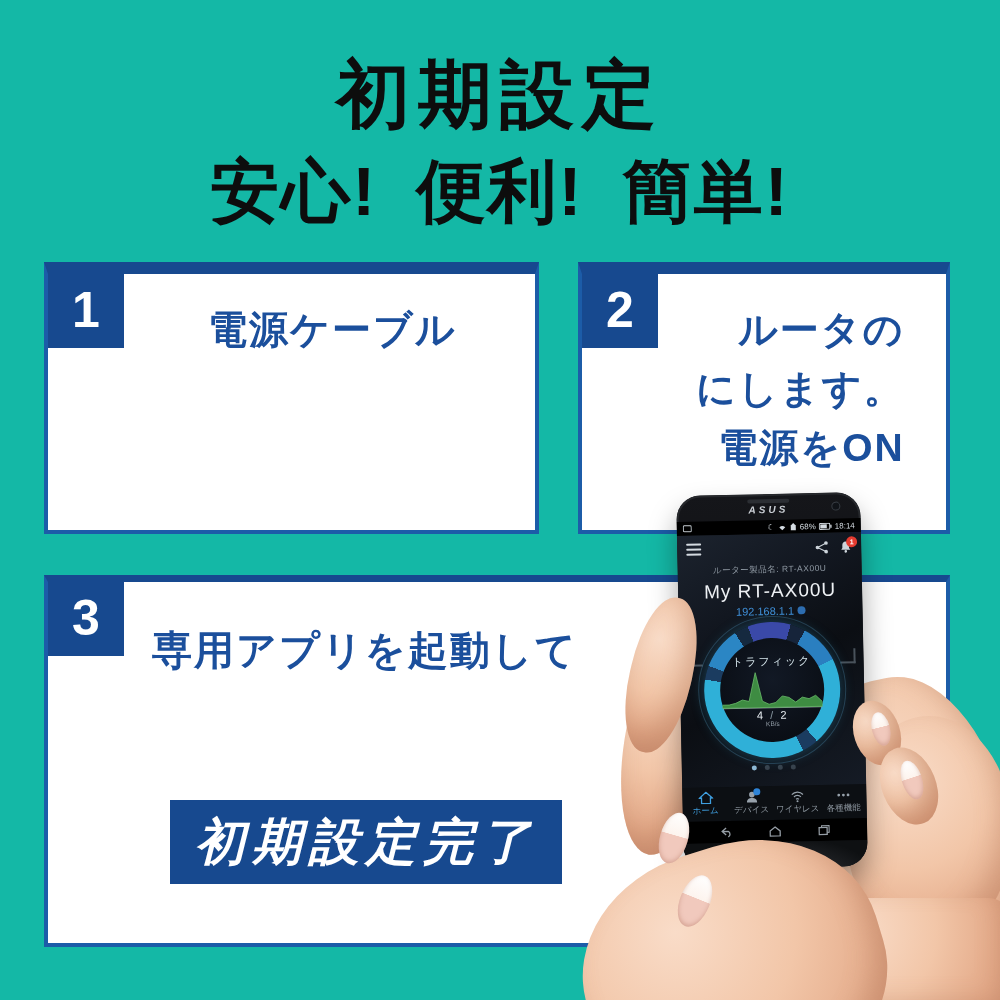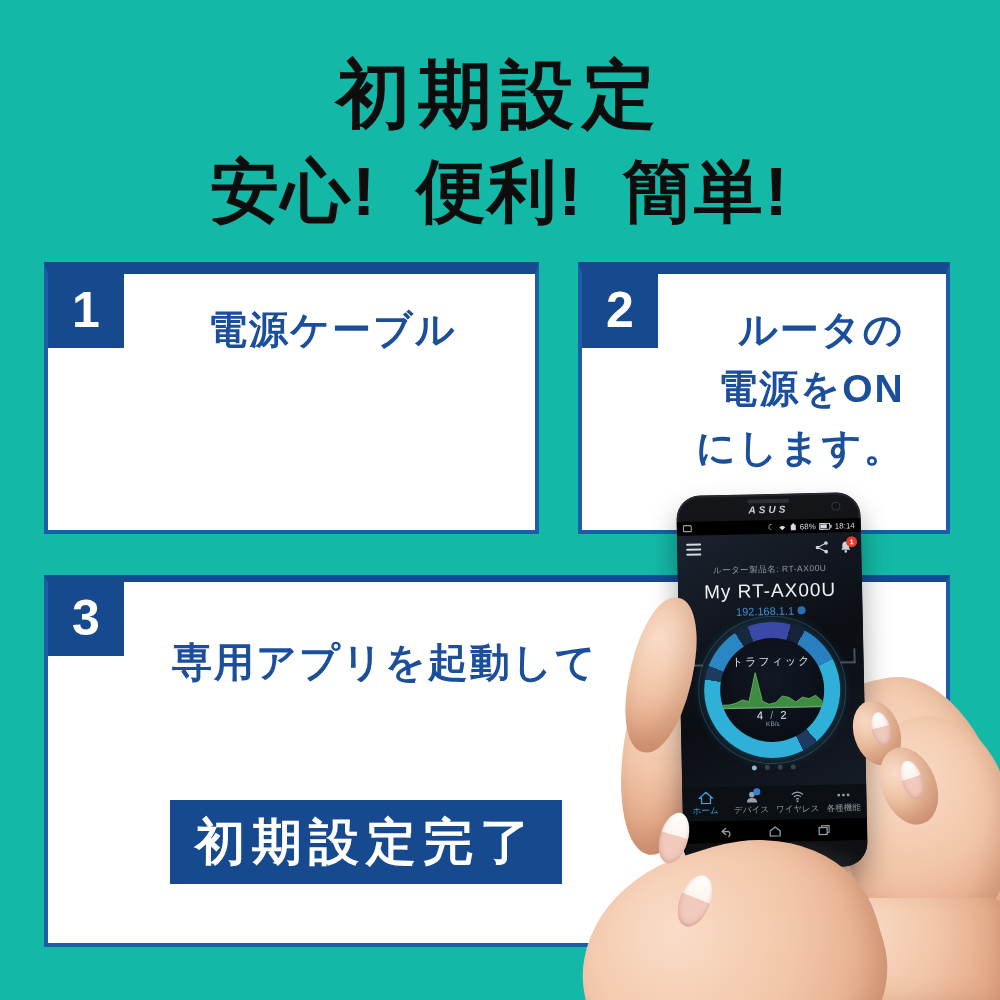--- a/index.html
+++ b/index.html
@@ -15,24 +15,24 @@
            border:4px solid #1c5ca8;}
   .box1{left:44px;top:262px;width:495px;height:272px;border-top:12px solid #17498f;}
   .box2{left:578px;top:262px;width:372px;height:272px;border-top:12px solid #17498f;}
   .box3{left:44px;top:575px;width:906px;height:372px;border-top:7px solid #17498f;}
   .stepnum{position:absolute;left:0;top:0;width:76px;height:74px;background:#17498f;
            color:#fff;font-size:50px;font-weight:bold;text-align:center;line-height:72px;}
   .steptext{position:absolute;color:#1b4f9c;font-weight:bold;font-size:39px;line-height:59px;
             letter-spacing:2px;white-space:nowrap;}
   .t1{left:120px;top:26px;margin-left:40px;}
   .t2{left:114px;top:26px;text-align:right;}
-  .t3{left:124px;top:40px;line-height:57px;font-size:40px;margin-top:12px;}
+  .t3{left:104px;top:40px;line-height:57px;font-size:40px;}
   .banner{position:absolute;left:122px;top:218px;width:392px;height:84px;background:#17498f;
           color:#fff;font-size:50px;font-weight:bold;text-align:center;line-height:84px;
-          letter-spacing:7px;}
+          letter-spacing:7px;font-style:italic;}
   
   .skin{position:absolute;background:radial-gradient(circle at 35% 28%,#f9dcc8 0%,#f2c6a8 45%,#e3a988 80%,#d89a7b 100%);
         box-shadow:inset -10px -14px 26px rgba(167,106,77,.35);}
   .nail{position:absolute;background:linear-gradient(to top,#f1c9bd 55%,#fdf4ee 56%,#ffffff 100%);
         border-radius:50%;box-shadow:inset 0 -2px 4px rgba(190,130,110,.5);}
   .z-behind{z-index:2;} .z-front{z-index:4;}
   
   .phone{position:absolute;left:680px;top:494px;width:184px;height:374px;z-index:3;
          background:linear-gradient(180deg,#15161a,#0a0b0d 70%);border-radius:24px;
          box-shadow:0 16px 28px rgba(0,0,0,.35), inset 0 0 0 2px #26282c;
@@ -110,22 +110,22 @@
     <div class="stepnum">1</div>
     <div class="steptext t1">
       <div>電源ケーブル</div>
     </div>
   </div>
 
   <div class="stepbox box2">
     <div class="stepnum">2</div>
     <div class="steptext t2">
       <div>ルータの</div>
+      <div>にします。</div>
       <div>電源をON</div>
-      <div>にします。</div>
     </div>
   </div>
 
   <div class="stepbox box3">
     <div class="stepnum">3</div>
     <div class="steptext t3">
       <div>専用アプリを起動して</div>
     </div>
     <div class="banner">初期設定完了</div>
   </div>

